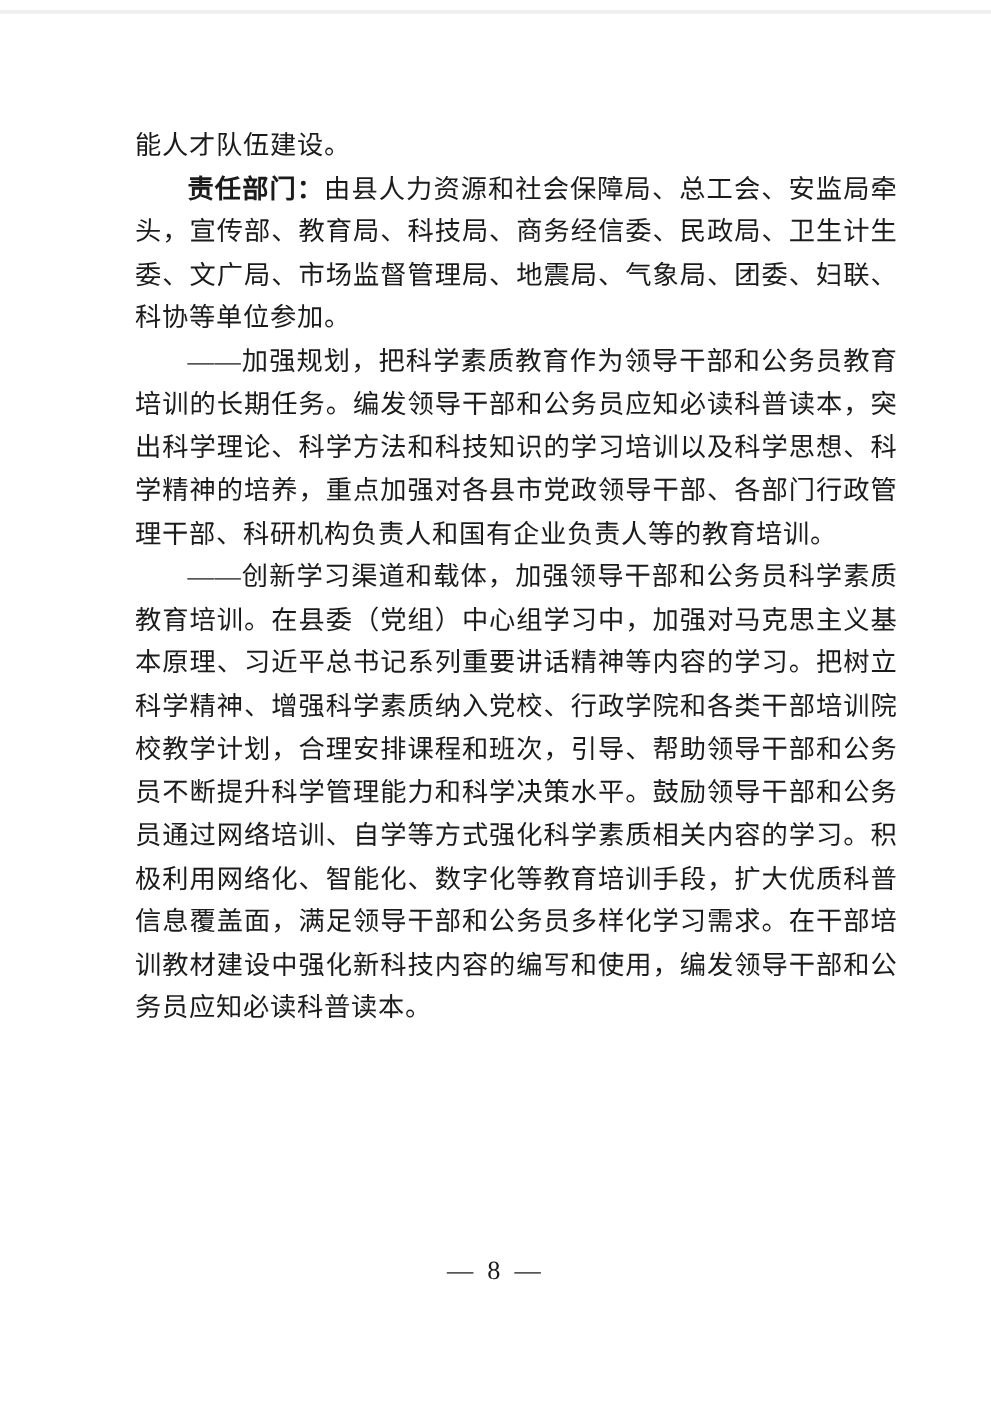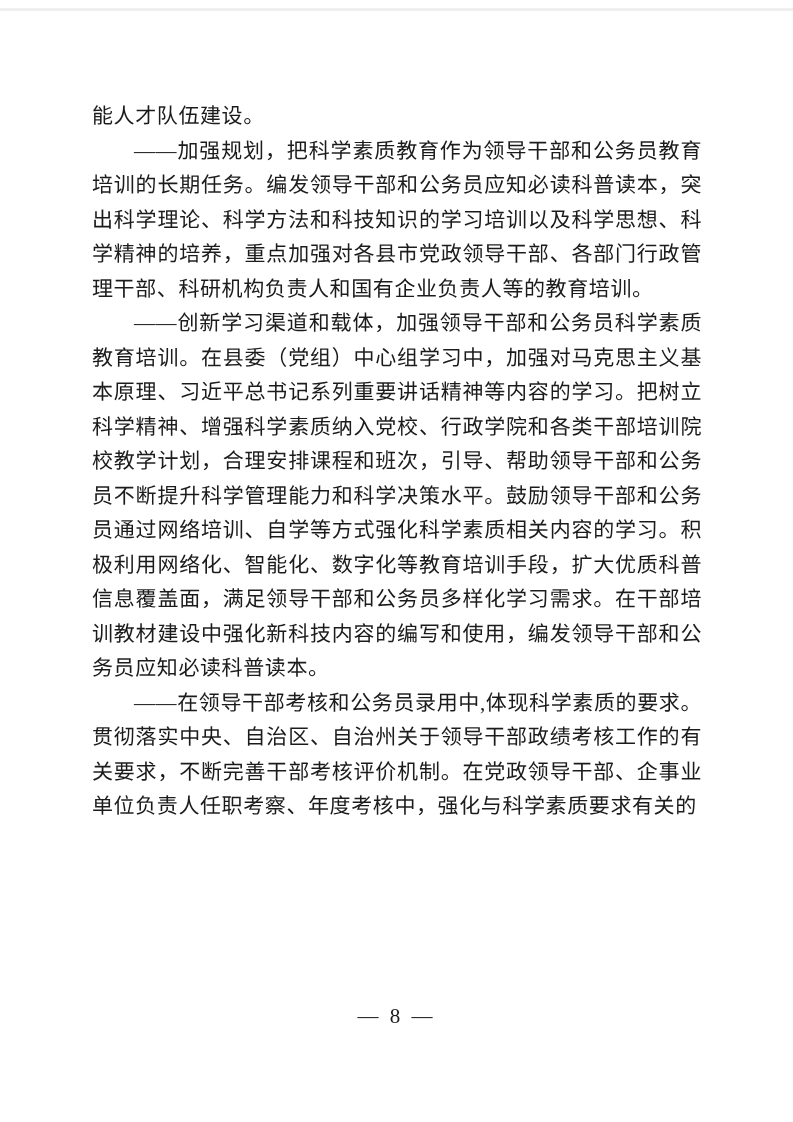--- a/index.html
+++ b/index.html
@@ -23,21 +23,21 @@
   .scan-streak {
     position: absolute;
     top: 8px;
     left: 0;
     width: 100%;
     height: 3px;
     background: #efefef;
   }
   .body-text {
     position: absolute;
-    left: 92px;
+    left: 108px;
     top: 99px;
     width: 610px;
     font-size: 21px;
     line-height: 34.5px;
     letter-spacing: 0.6px;
     text-align: justify;
   }
   .body-text p {
     margin: 0;
     padding: 0;
@@ -73,25 +73,25 @@
 <body>
 
 <div class="page">
 
   <div class="scan-streak"></div>
 
   <div class="body-text">
 
     <p class="no-indent">能人才队伍建设。</p>
 
+    <p class="indent"><span class="bold-label">责任部门：</span><span>由县人力资源和社会保障局、总工会、安监局牵头，宣传部、教育局、科技局、商务经信委、民政局、卫生计生委、文广局、市场监督管理局、地震局、气象局、团委、妇联、科协等单位参加。</span></p>
 
 
     <p class="indent">——加强规划，把科学素质教育作为领导干部和公务员教育培训的长期任务。编发领导干部和公务员应知必读科普读本，突出科学理论、科学方法和科技知识的学习培训以及科学思想、科学精神的培养，重点加强对各县市党政领导干部、各部门行政管理干部、科研机构负责人和国有企业负责人等的教育培训。</p>
 
     <p class="indent">——创新学习渠道和载体，加强领导干部和公务员科学素质教育培训。在县委（党组）中心组学习中，加强对马克思主义基本原理、习近平总书记系列重要讲话精神等内容的学习。把树立科学精神、增强科学素质纳入党校、行政学院和各类干部培训院校教学计划，合理安排课程和班次，引导、帮助领导干部和公务员不断提升科学管理能力和科学决策水平。鼓励领导干部和公务员通过网络培训、自学等方式强化科学素质相关内容的学习。积极利用网络化、智能化、数字化等教育培训手段，扩大优质科普信息覆盖面，满足领导干部和公务员多样化学习需求。在干部培训教材建设中强化新科技内容的编写和使用，编发领导干部和公务员应知必读科普读本。</p>
 
-    <p class="indent">——在领导干部考核和公务员录用中,体现科学素质的要求。贯彻落实中央、自治区、自治州关于领导干部政绩考核工作的有关要求，不断完善干部考核评价机制。在党政领导干部、企事业单位负责人任职考察、年度考核中，强化与科学素质要求有关的</p>
 
   </div>
 
   <div class="footer">— 8 —</div>
 
 </div>
 
 </body></html>

